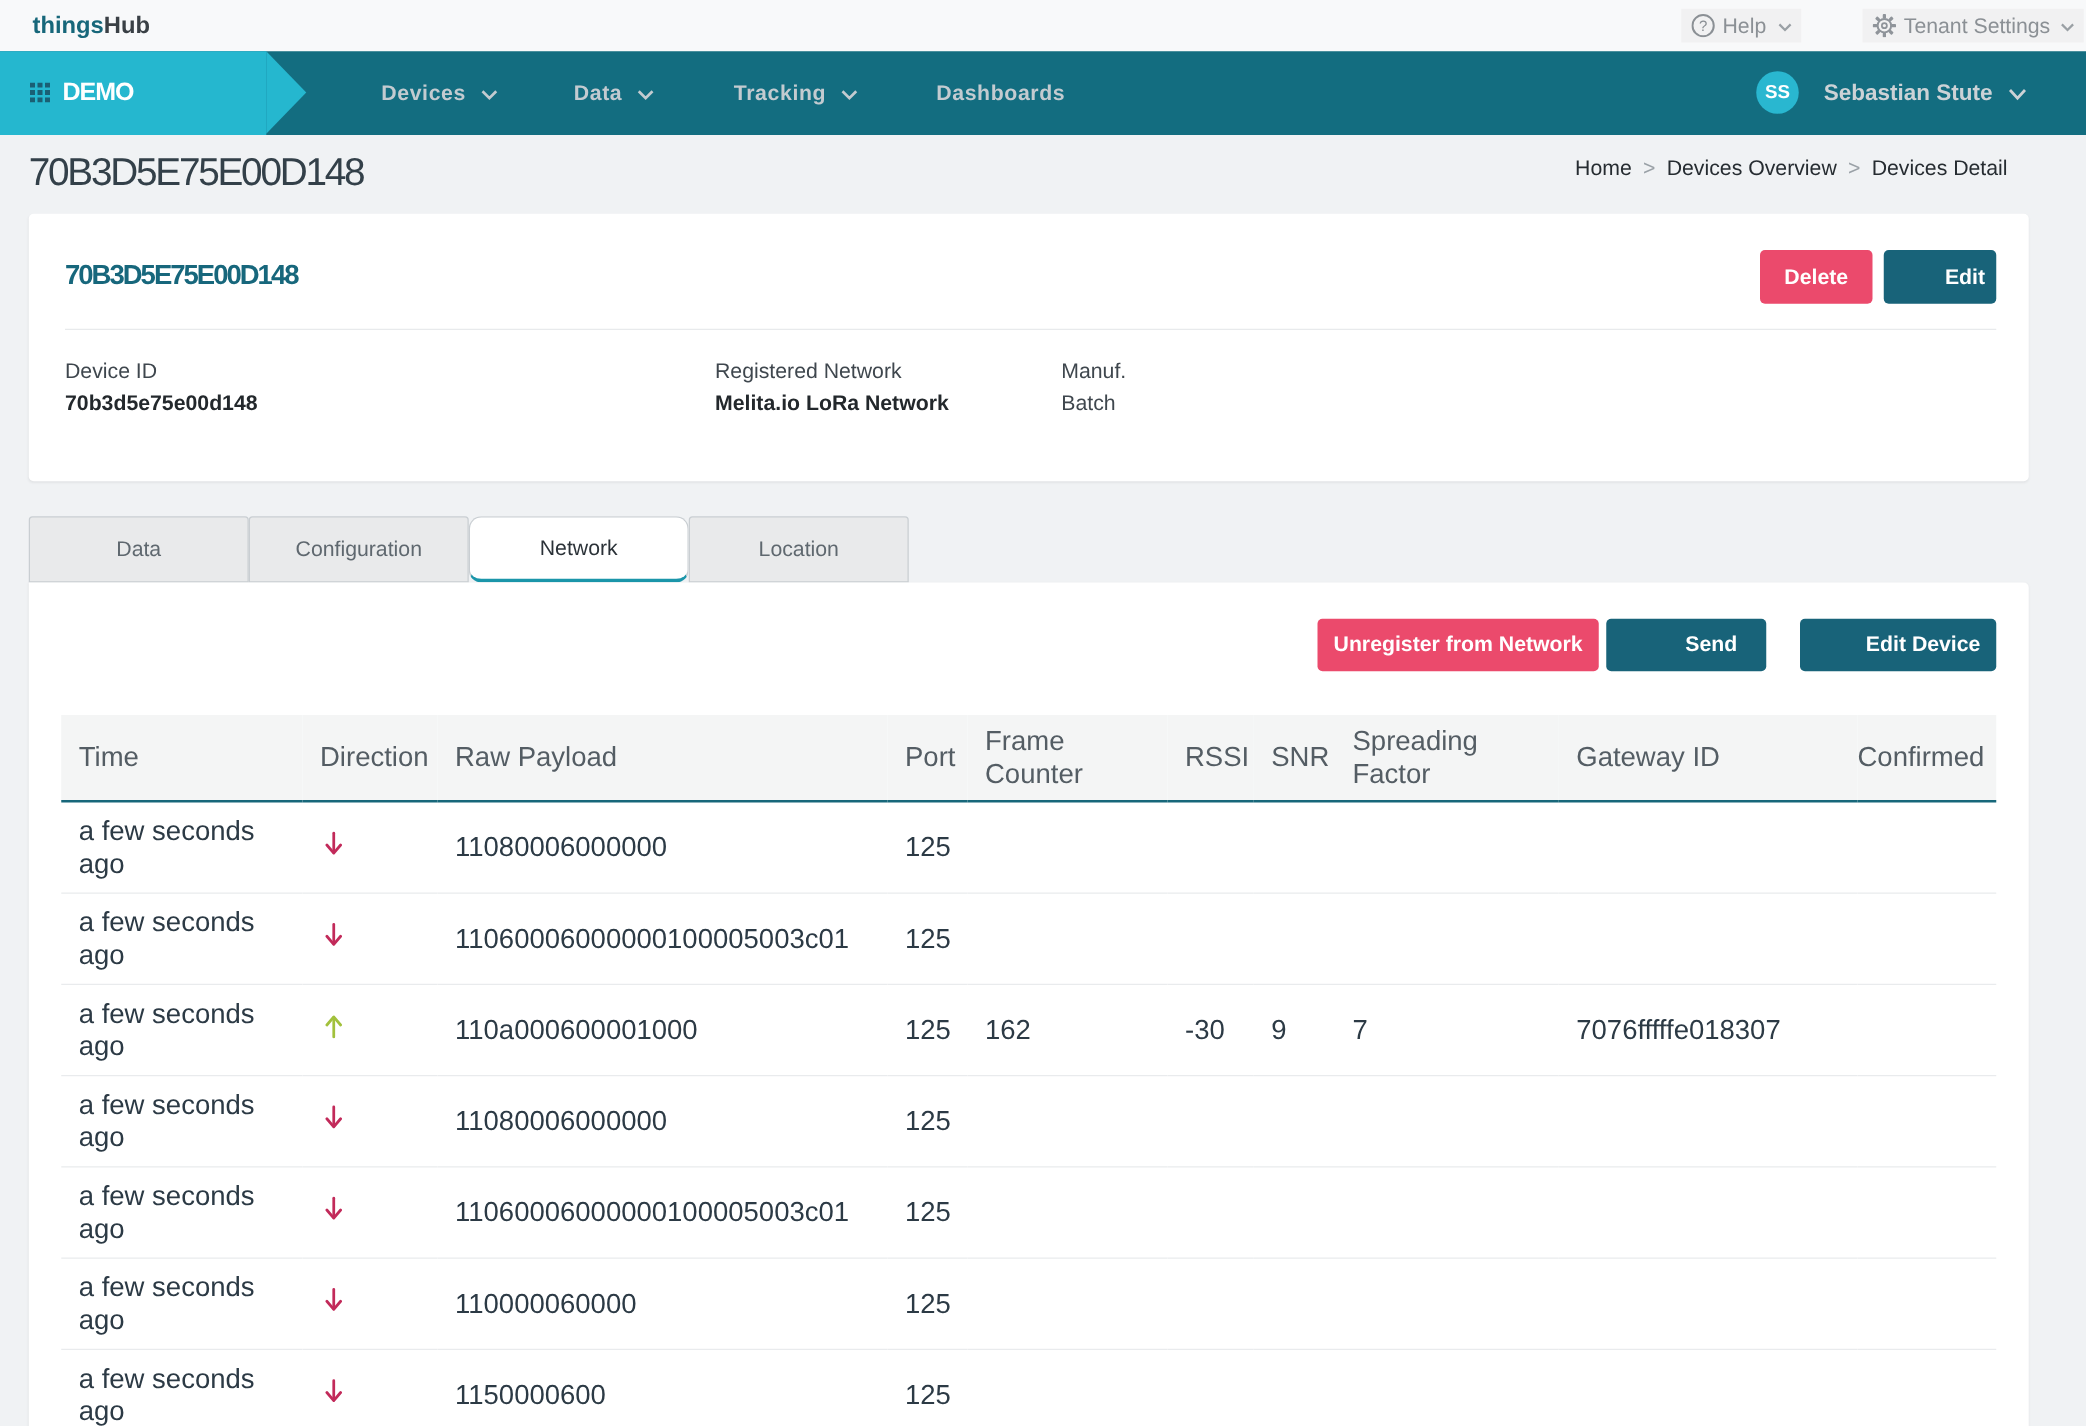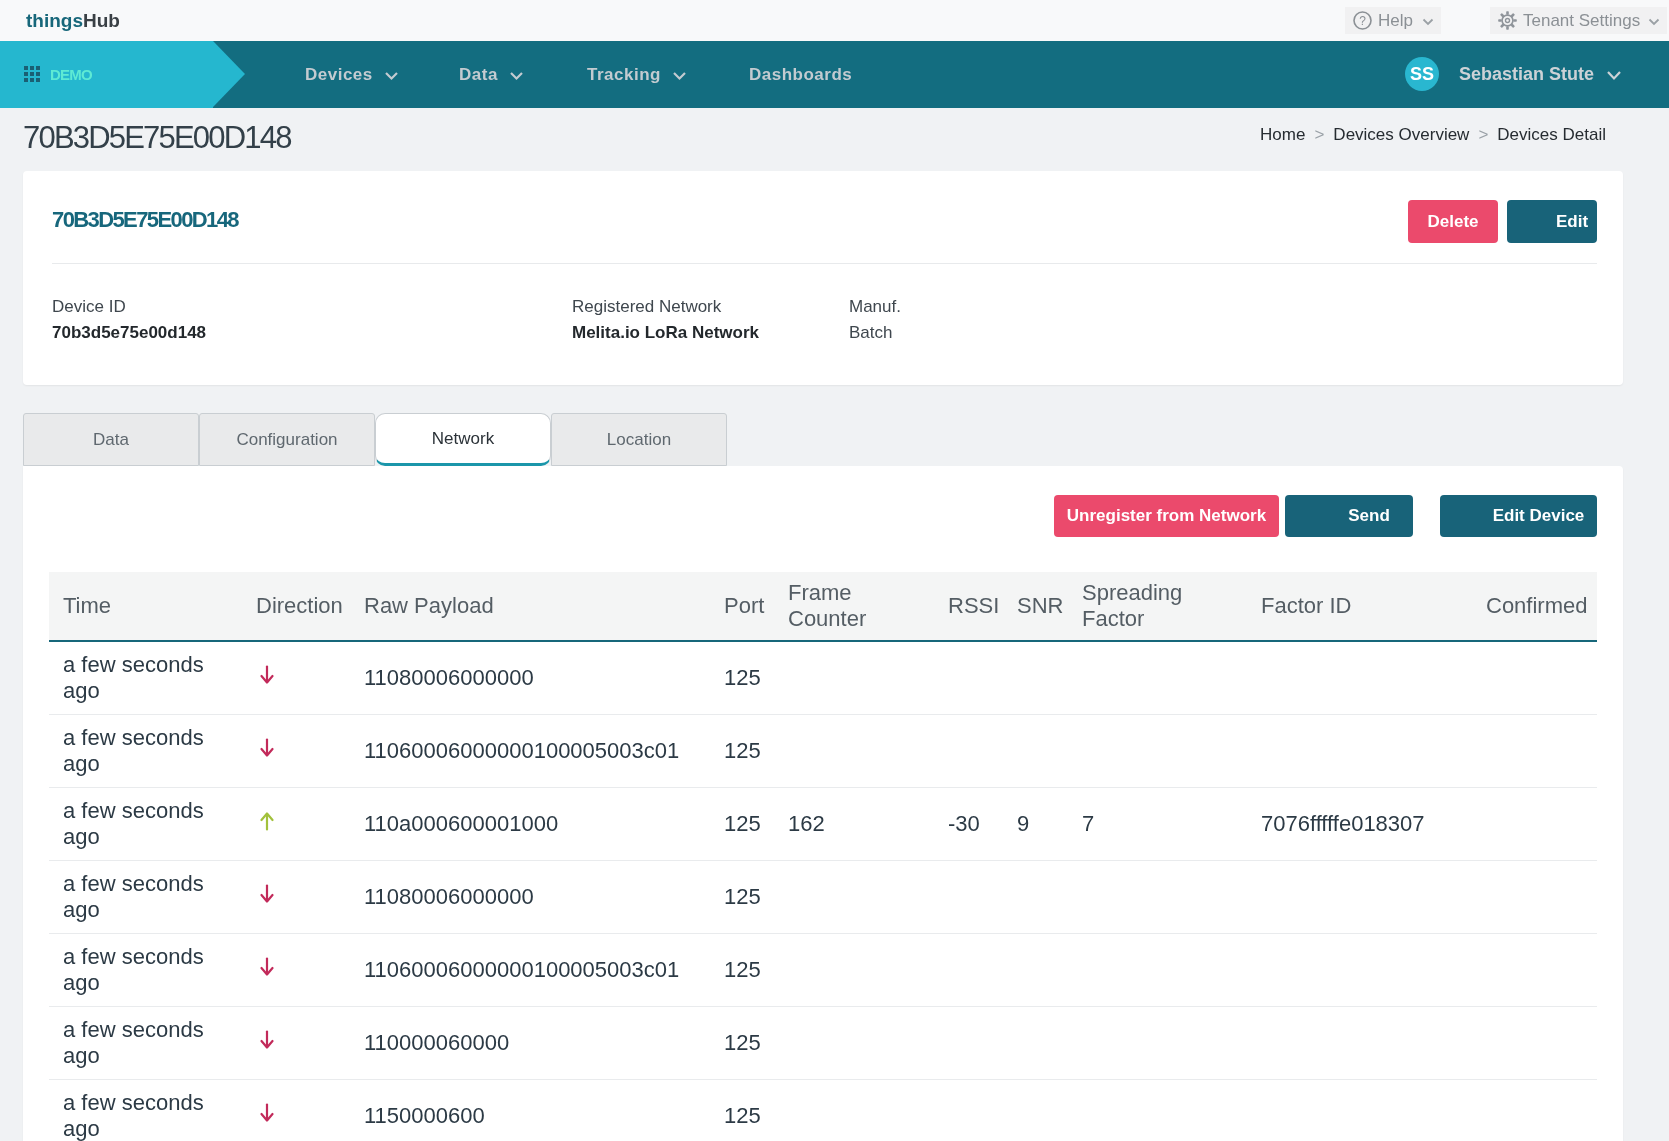--- a/index.html
+++ b/index.html
@@ -5,36 +5,36 @@
 * { margin:0; padding:0; box-sizing:border-box; }
 html,body { width:1669px; height:1141px; overflow:hidden; background:#f0f2f4; font-family:"Liberation Sans", sans-serif; }
 .topbar { position:absolute; left:0; top:0; width:1669px; height:41px; background:#f8f9fa; }
 .logo { position:absolute; left:26px; top:0; height:41px; line-height:41px; font-size:19px; font-weight:bold; color:#3a4045; }
 .logo b { color:#17677a; font-weight:bold; }
 .topitem { position:absolute; top:7px; height:27px; background:#f1f1f2; color:#8b9095; font-size:17px; line-height:27px; white-space:nowrap; }
 .topitem svg { vertical-align:middle; }
 .navbar { position:absolute; left:0; top:41px; width:1669px; height:67px; background:#136d80; }
 .demo { position:absolute; left:0; top:0; width:213px; height:67px; background:#25b7cf; }
 .demo-arrow { position:absolute; left:213px; top:0; width:0; height:0; border-left:32px solid #25b7cf; border-top:33.5px solid transparent; border-bottom:33.5px solid transparent; }
-.demo-label { position:absolute; left:50px; top:0; line-height:67px; font-size:15px; font-weight:bold; color:#5eead4; letter-spacing:-0.8px; }
+.demo-label { position:absolute; left:50px; top:0; line-height:67px; font-size:20px; font-weight:bold; color:#ffffff; letter-spacing:-0.8px; }
 .gridicon { position:absolute; left:24px; top:25px; }
 .navitem { position:absolute; top:0; height:67px; line-height:67px; font-size:17px; font-weight:bold; color:#c3cbd0; letter-spacing:0.5px; }
 .navitem svg { vertical-align:middle; margin-left:11px; }
-.avatar { position:absolute; left:1405px; top:16px; width:34px; height:34px; border-radius:50%; background:#29b7d0; color:#fff; font-size:18px; font-weight:bold; text-align:center; line-height:34px; }
+.avatar { position:absolute; left:1405px; top:16px; width:34px; height:34px; border-radius:50%; background:#29b7d0; color:#fff; font-size:15px; font-weight:bold; text-align:center; line-height:34px; }
 .username { position:absolute; left:1459px; top:0; height:67px; line-height:67px; font-size:18px; font-weight:bold; color:#ccd2d6; }
 .pagehead { position:absolute; left:23px; top:122px; font-size:31px; line-height:31px; color:#334049; letter-spacing:-1.8px; }
 .crumbs { position:absolute; right:63px; top:125px; font-size:17px; color:#262c31; }
 .crumbs .sep { color:#9aa1a7; margin:0 9px; }
 .card1 { position:absolute; left:23px; top:171px; width:1600px; height:214px; background:#fff; border-radius:4px; box-shadow:0 1px 2px rgba(0,0,0,0.06); }
 .card1-title { position:absolute; left:29px; top:38px; font-size:22px; line-height:22px; font-weight:bold; color:#17677c; letter-spacing:-1.6px; }
 .btn { position:absolute; border-radius:4px; color:#fff; font-size:17px; font-weight:bold; text-align:center; font-family:"Liberation Sans", sans-serif; }
 .btn-pink { background:#eb4a6c; }
 .btn-teal { background:#186379;padding-left:40px; }
 .divider1 { position:absolute; left:29px; top:92px; width:1545px; height:1px; background:#e8eaec; }
-.infocol { position:absolute; top:123px; font-size:17px; color:#3f474e; line-height:26px; }
+.infocol { position:absolute; top:113px; font-size:17px; color:#3f474e; line-height:26px; }
 .infocol .val { font-weight:bold; color:#23282c; }
 .infocol .link { font-weight:bold; color:#17677c; }
 .tabs { position:absolute; left:23px; top:413px; height:53px; }
 .tab { position:absolute; top:0; width:176px; height:53px; background:#e9eaeb; border:1px solid #c9ced2; border-radius:3px 3px 0 0; text-align:center; line-height:51px; font-size:17px; color:#5f686f; }
 .tab.active { background:#fff; color:#2b3238; border-bottom:3px solid #1b96aa; line-height:49px;border-radius:10px; }
 .card2 { position:absolute; left:23px; top:466px; width:1600px; height:700px; background:#fff; border-radius:0 4px 4px 4px; box-shadow:0 1px 2px rgba(0,0,0,0.06); }
 table.nettable { position:absolute; left:26px; top:106px; width:1548px; border-collapse:collapse; table-layout:fixed; font-size:22px; }
 table.nettable th { height:69px; background:#f4f5f5; font-weight:normal; color:#545d64; text-align:left; padding:0 0 0 14px; vertical-align:middle; }
 table.nettable td { height:73px; color:#2c3a45; padding:0 0 0 14px; vertical-align:middle; border-top:1px solid #e9ebed; }
 table.nettable thead tr { border-bottom:2px solid #17677a; }
@@ -137,21 +137,21 @@
     <thead>
         <tr>
       <th>Time</th>
           <th>Direction</th>
           <th>Raw Payload</th>
           <th>Port</th>
           <th>Frame Counter</th>
           <th>RSSI</th>
           <th>SNR</th>
           <th>Spreading Factor</th>
-          <th>Factor ID</th>
+          <th>Gateway ID</th>
           <th class="cRight">Confirmed</th>
     </tr>
       </thead>
     <tbody>
       <tr class="first">
           <td>a few seconds ago</td>
           <td><svg width="14" height="20" viewBox="0 0 14 20" style="margin-left:4px;">
               <path d="M7 1.5 V17" stroke="#c22a5a" stroke-width="2.2" stroke-linecap="round"></path>
               <path d="M1.5 11 L7 17.5 L12.5 11" fill="none" stroke="#c22a5a" stroke-width="2.2" stroke-linecap="round" stroke-linejoin="round"></path>
             </svg></td>

